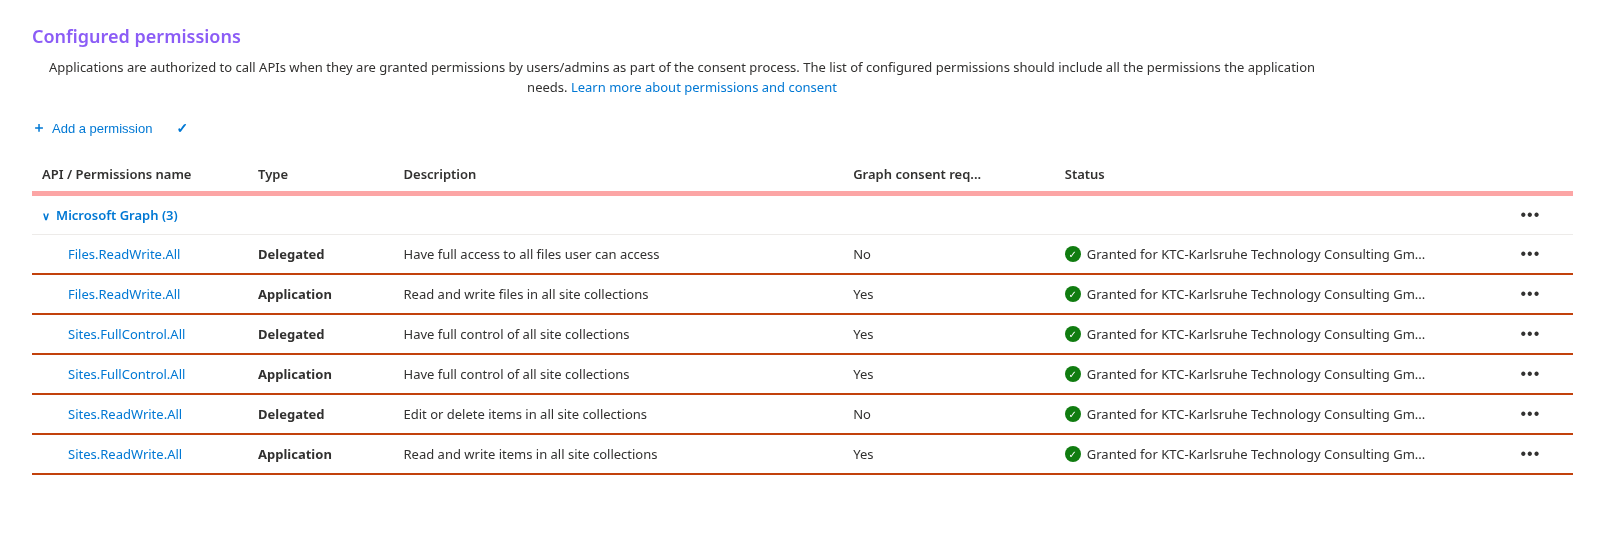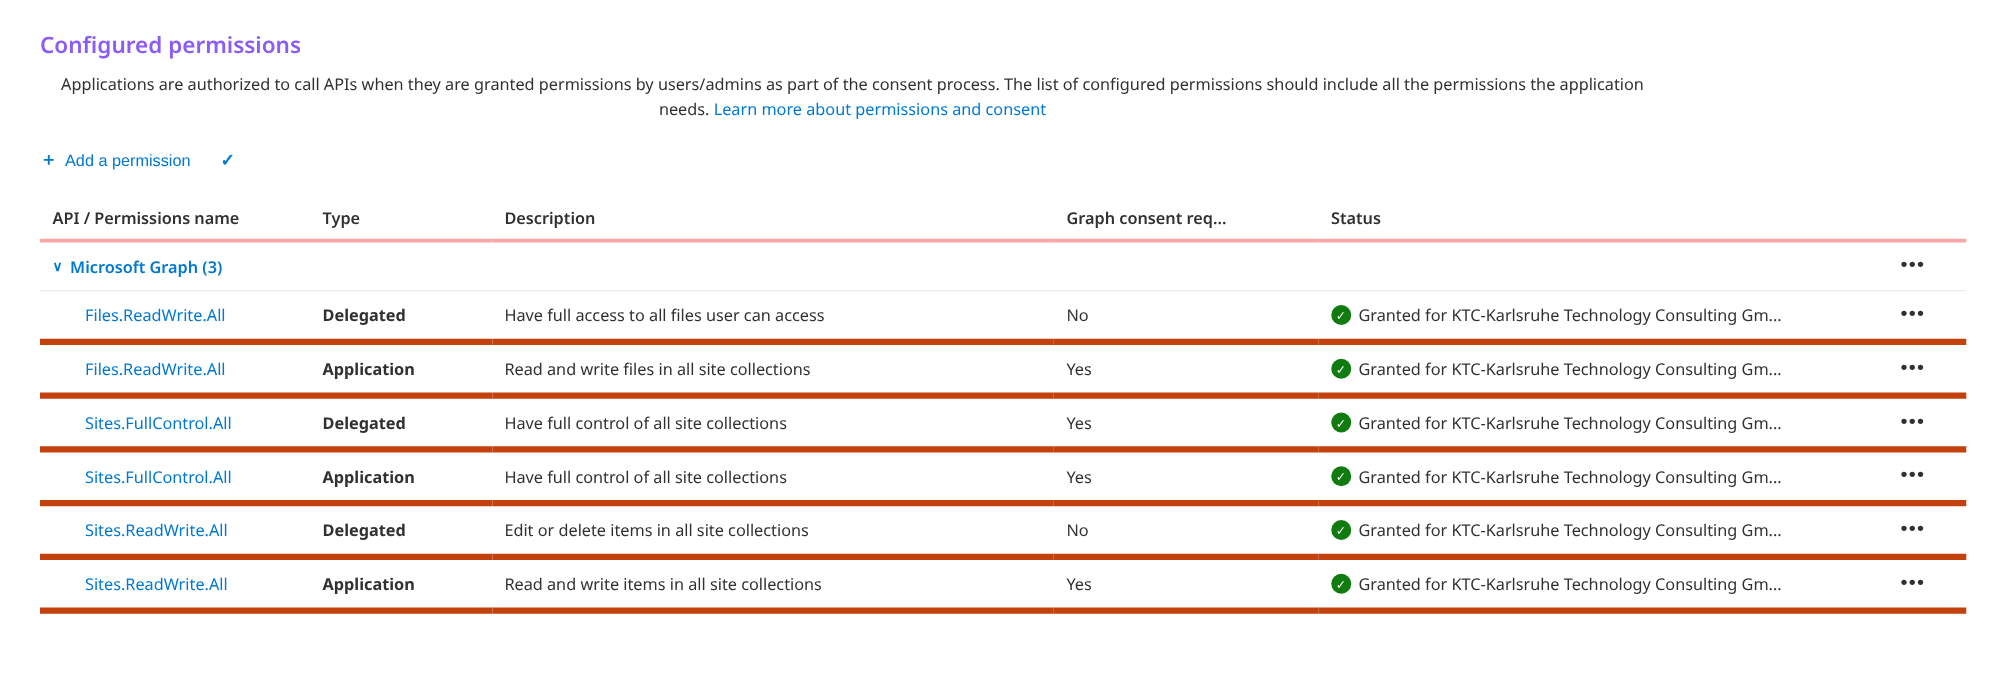--- a/index.html
+++ b/index.html
@@ -52,25 +52,25 @@
     .permissions-table {
       width: 100%;
       border-collapse: collapse;
     }
     .permissions-table th {
       text-align: left;
       font-weight: 600;
       font-size: 13px;
       color: #323130;
       padding: 8px 10px;
-      border-bottom: 3px solid #fca5a5;
+      border-bottom: 5px solid #fca5a5;
     }
     .permissions-table td {
       padding: 8px 10px;
-      border-bottom: 5px solid #c2410c;
+      border-bottom: 2px solid #c2410c;
       font-size: 13px;
       vertical-align: middle;
     }
     .group-row td {
       font-weight: 600;
       color: #0078d4;
       padding: 8px 10px;
       border-bottom: 1px solid #edebe9;
     }
     .group-row .group-label {

